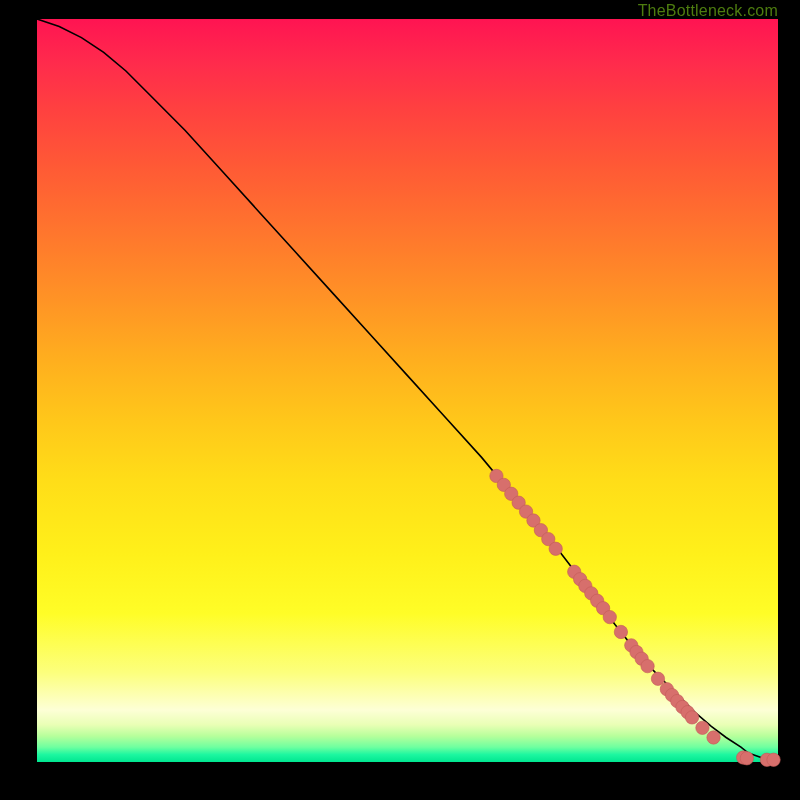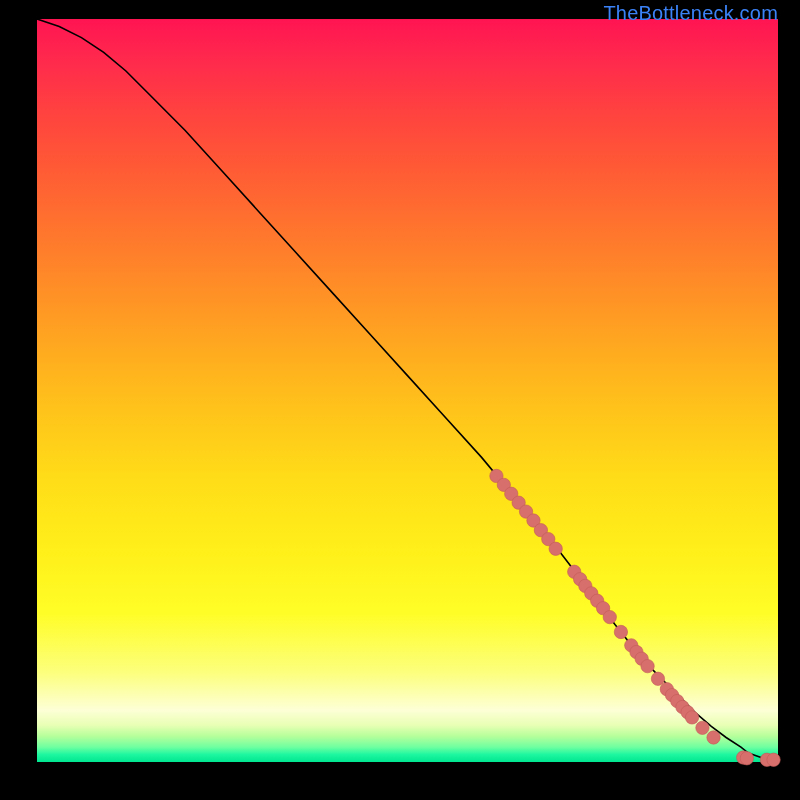--- a/index.html
+++ b/index.html
@@ -42,22 +42,22 @@
       #b7ff9b 96.5%,
       #6effa0 98%,
       #1df7a0 99%,
       #00e690 100%
     );
   }
   .watermark {
     position: absolute;
     top: 2px;
     right: 22px;
-    color: #3b82f6;
-    font-size: 20px;
+    color: #4d7c0f;
+    font-size: 16px;
     letter-spacing: 0.2px;
     user-select: none;
   }
   svg.curve-layer {
     position: absolute;
     left: 37px;
     top: 19px;
     width: 741px;
     height: 743px;
     overflow: visible;

